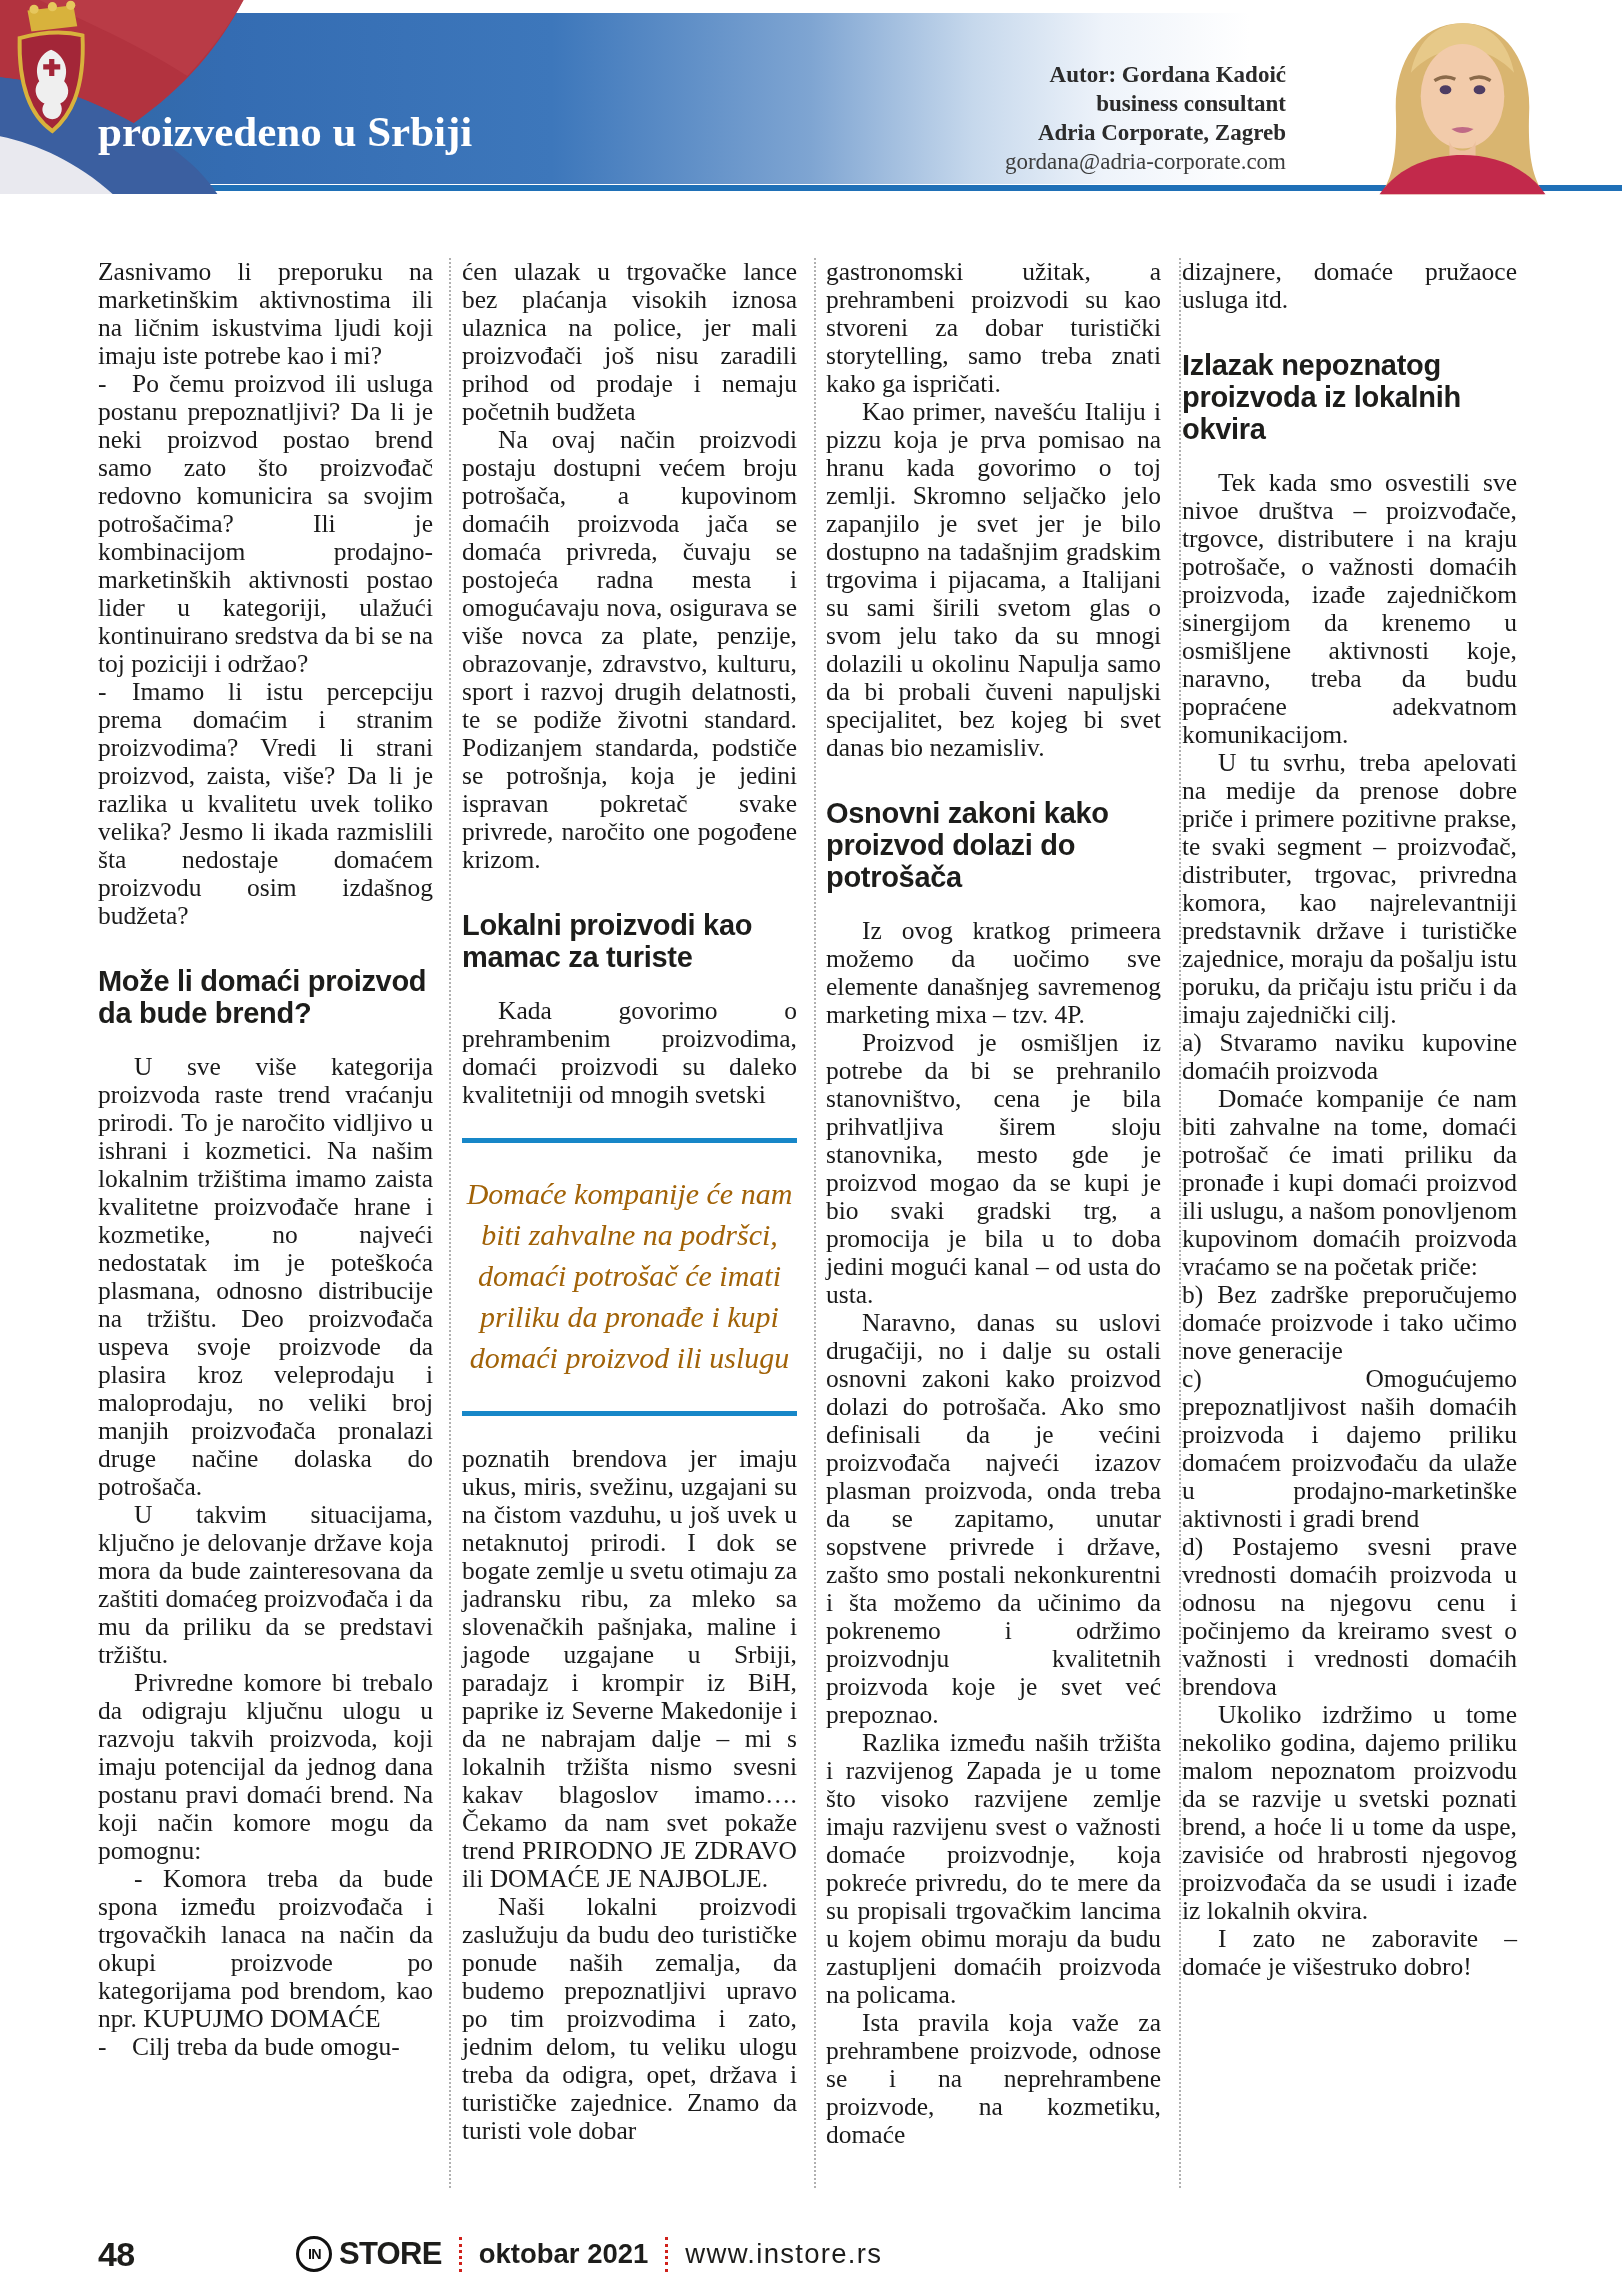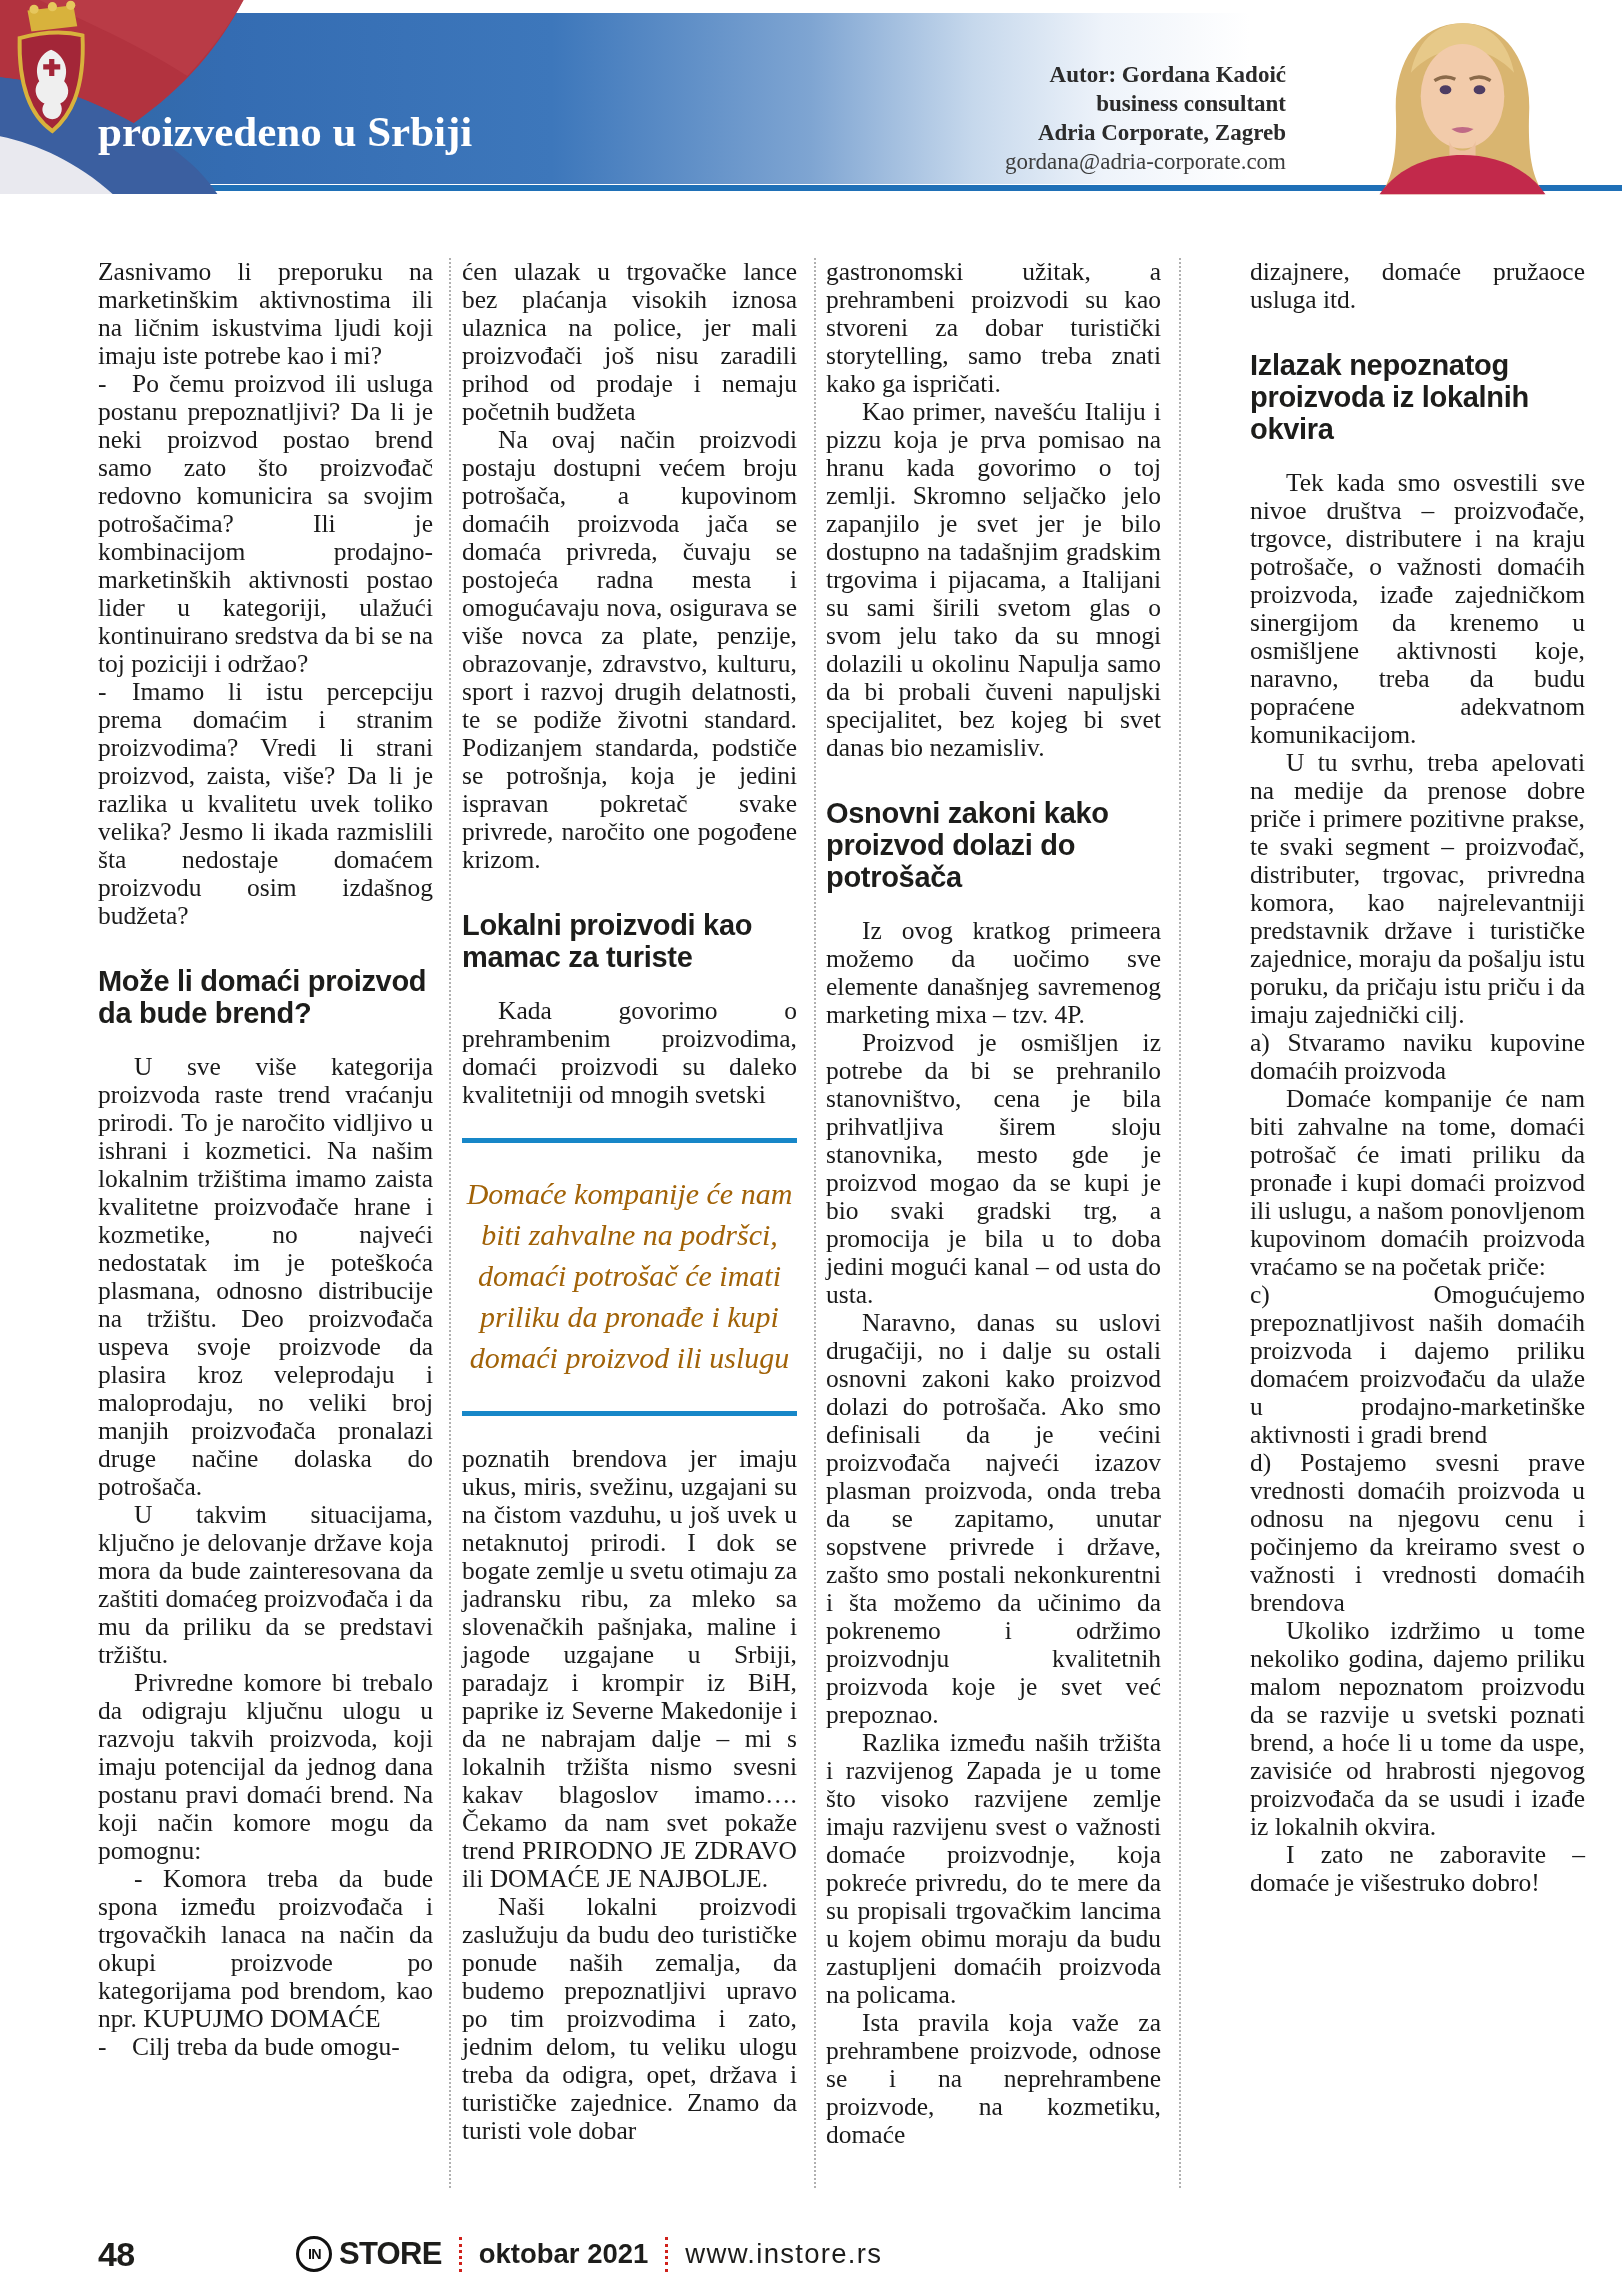--- a/index.html
+++ b/index.html
@@ -26,21 +26,21 @@
     font-size:23px; line-height:29px; font-weight:bold; color:#2b2b2b;margin-left:12px;
   }
   .author-block .email { font-weight:normal; color:#3d3d3d; }
   .author-photo { position:absolute; left:1356px; top:10.5px; width:213px; height:185px; }
 
   
   .col {
     position:absolute; top:258px; width:335px;
     font-size:25.5px; line-height:28px; text-align:justify;
   }
-  .col-1 { left:98px; } .col-2 { left:462px; } .col-3 { left:826px; } .col-4 { left:1250px; }
+  .col-1 { left:98px; } .col-2 { left:462px; } .col-3 { left:826px; } .col-4 { left:1182px; }
   .col > * + * { margin-top:17px; }
   .para { margin:0; }
   .para.indent { text-indent:36px; }
   h2.col-heading {
     font-family:"Liberation Sans", sans-serif; font-weight:bold;
     font-size:29px; line-height:32px; letter-spacing:-0.3px;
     color:#1d1d1b; text-align:left; margin:35px 0 0 0;
   }
   .col-heading + * { margin-top:23.6px; }
   .pullquote {
@@ -153,20 +153,21 @@
       <p class="para indent">Razlika između naših tržišta i razvijenog Zapada je u tome što visoko razvijene zemlje imaju razvijenu svest o važnosti domaće proizvodnje, koja pokreće privredu, do te mere da su propisali trgovačkim lancima u kojem obimu moraju da budu zastupljeni domaćih proizvoda na policama.</p>
       <p class="para indent">Ista pravila koja važe za prehrambene proizvode, odnose se i na neprehrambene proizvode, na kozmetiku, domaće</p>
     </div>
   <div class="col col-4">
       <p class="para">dizajnere, domaće pružaoce usluga itd.</p>
       <h2 class="col-heading">Izlazak nepoznatog proizvoda iz lokalnih okvira</h2>
       <p class="para indent">Tek kada smo osvestili sve nivoe društva – proizvođače, trgovce, distributere i na kraju potrošače, o važnosti domaćih proizvoda, izađe zajedničkom sinergijom da krenemo u osmišljene aktivnosti koje, naravno, treba da budu popraćene adekvatnom komunikacijom.</p>
       <p class="para indent">U tu svrhu, treba apelovati na medije da prenose dobre priče i primere pozitivne prakse, te svaki segment – proizvođač, distributer, trgovac, privredna komora, kao najrelevantniji predstavnik države i turističke zajednice, moraju da pošalju istu poruku, da pričaju istu priču i da imaju zajednički cilj.</p>
       <p class="para">a) Stvaramo naviku kupovine domaćih proizvoda</p>
       <p class="para indent">Domaće kompanije će nam biti zahvalne na tome, domaći potrošač će imati priliku da pronađe i kupi domaći proizvod ili uslugu, a našom ponovljenom kupovinom domaćih proizvoda vraćamo se na početak priče:</p>
+      <p class="para">b) Bez zadrške preporučujemo domaće proizvode i tako učimo nove generacije</p>
       <p class="para">c) Omogućujemo prepoznatljivost naših domaćih proizvoda i dajemo priliku domaćem proizvođaču da ulaže u prodajno-marketinške aktivnosti i gradi brend</p>
       <p class="para">d) Postajemo svesni prave vrednosti domaćih proizvoda u odnosu na njegovu cenu i počinjemo da kreiramo svest o važnosti i vrednosti domaćih brendova</p>
       <p class="para indent">Ukoliko izdržimo u tome nekoliko godina, dajemo priliku malom nepoznatom proizvodu da se razvije u svetski poznati brend, a hoće li u tome da uspe, zavisiće od hrabrosti njegovog proizvođača da se usudi i izađe iz lokalnih okvira.</p>
       <p class="para indent">I zato ne zaboravite – domaće je višestruko dobro!</p>
     </div>
 
   <div class="footer">
     <span class="footer-page">48</span>
     <span class="footer-brand">
       <span class="logo-circle">IN</span>

